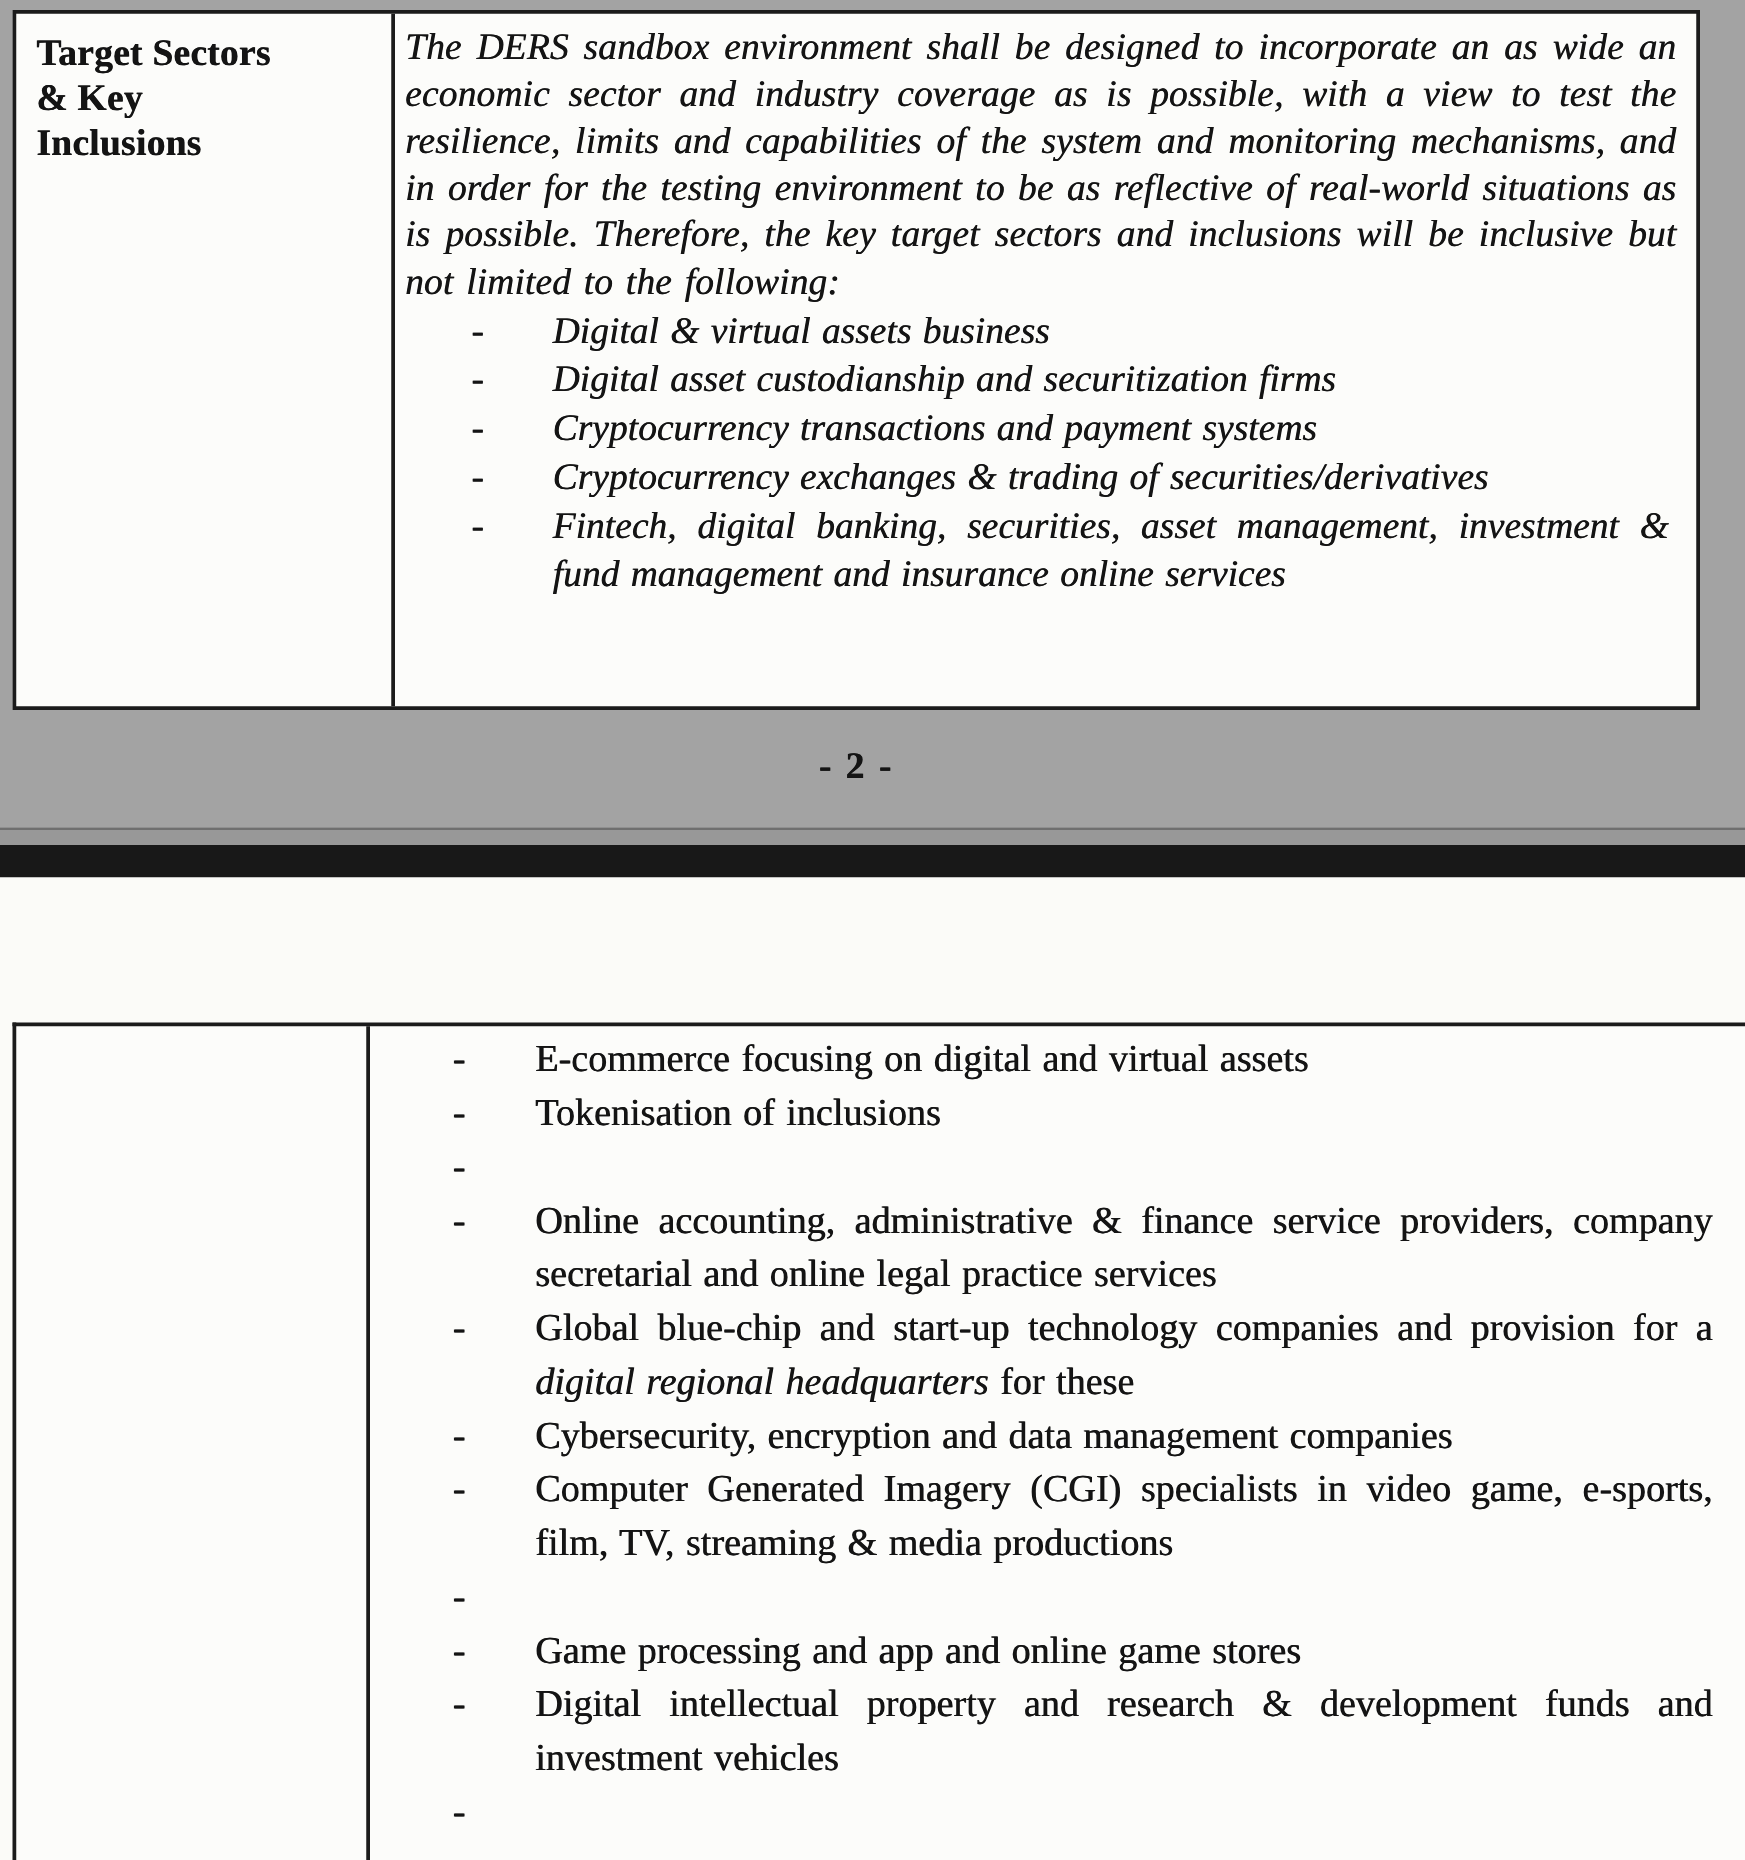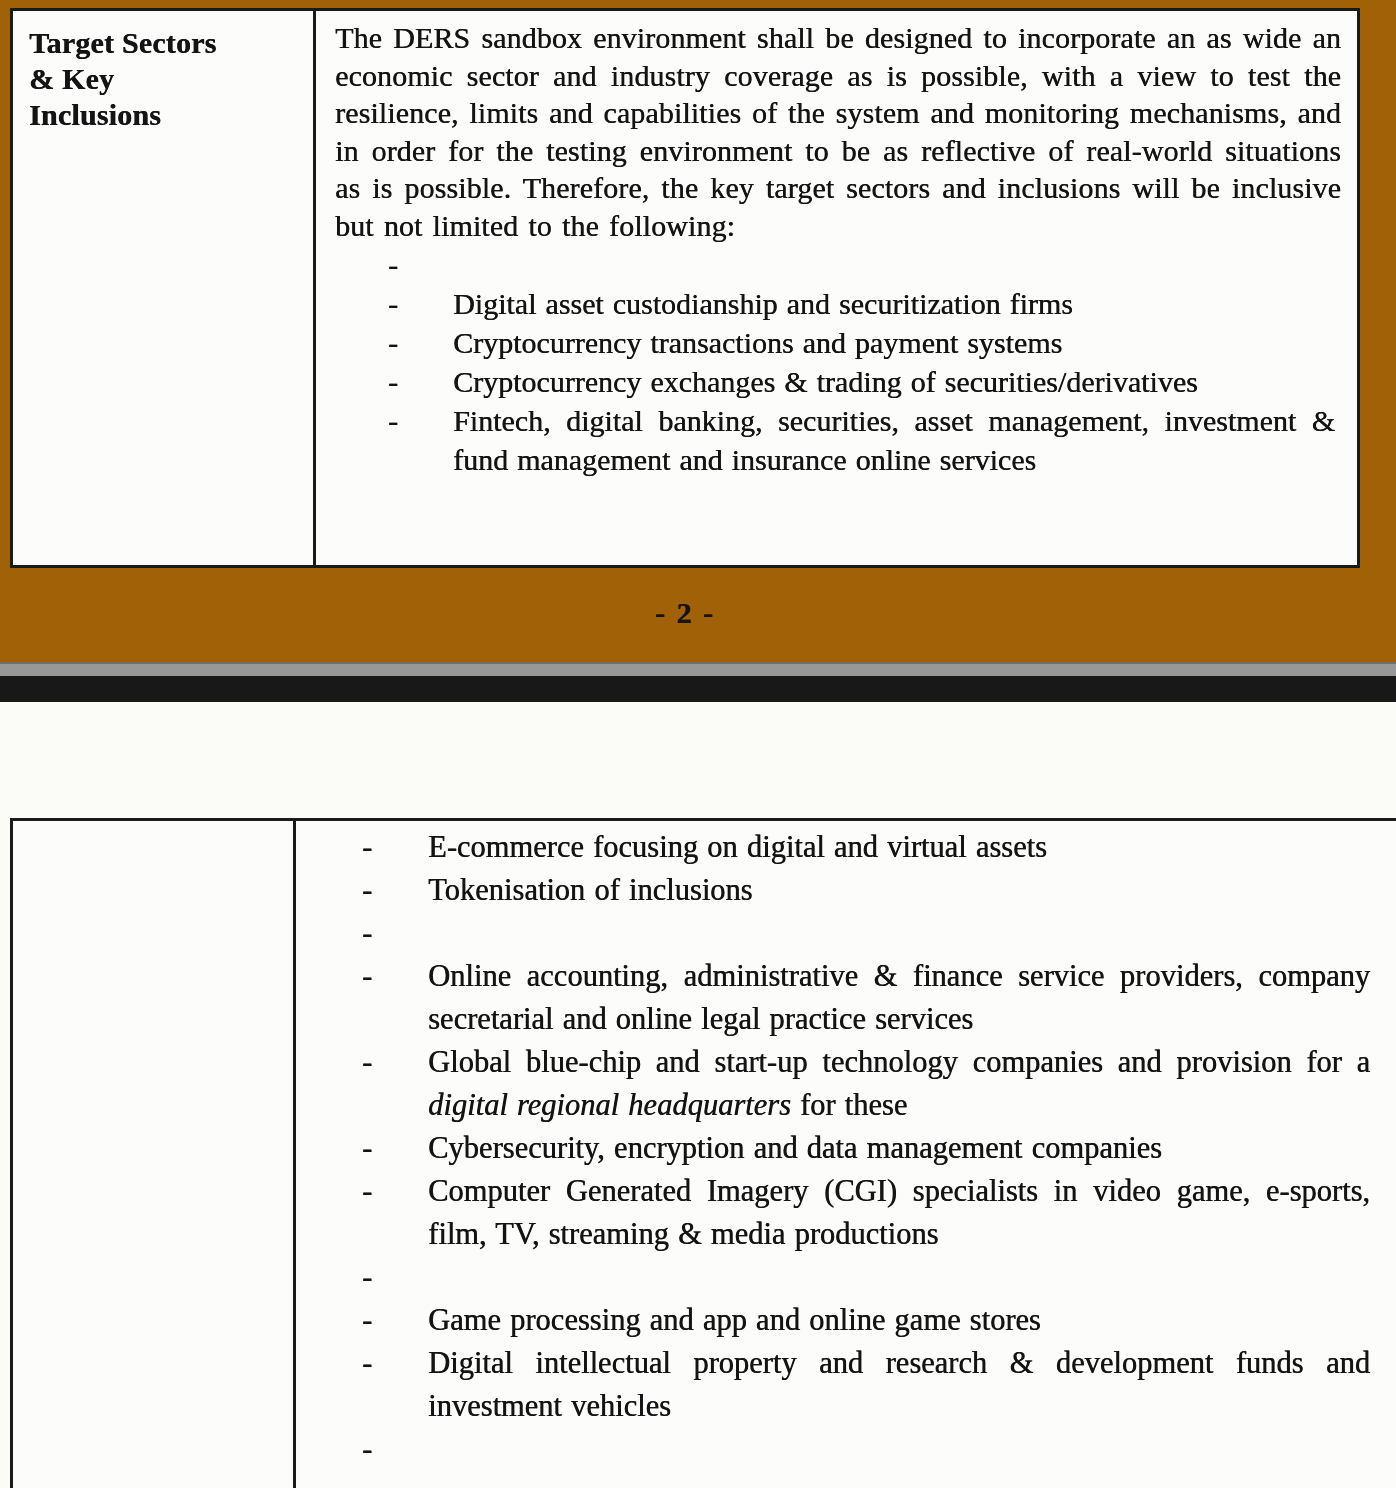--- a/index.html
+++ b/index.html
@@ -12,21 +12,21 @@
     position: relative;
     background: #fbfbf8;
     font-family: "Liberation Serif", "DejaVu Serif", serif;
     color: #141414;
     overflow: hidden;
   }
   .page {
     position: absolute;
     left: 0;
     width: 1396px;
-    background: #a16207;
+    background: #a3a3a3;
   }
   
   .page1 { top: 0; height: 662px; }
   .table1 {
     position: absolute;
     left: 10px;
     top: 8px;
     width: 1350px;
     height: 560px;
     border: 3px solid #1b1b1b;
@@ -45,21 +45,22 @@
     font-weight: bold;
     font-size: 30px;
     line-height: 36px;
     white-space: pre-line;
     letter-spacing: 0.2px;
     text-shadow: 0.4px 0 0 #141414;
   }
   .cell-right {
     flex: 1;
     box-sizing: border-box;
-    padding: 8px 16px 0 19px;
+    padding: 8px 16px 0 8px;
+    font-style: italic;
   }
   .intro {
     margin: 0;
     font-size: 30px;
     line-height: 37.5px;
     text-align: justify;
     word-spacing: 2.5px;
     letter-spacing: 0.1px;
     text-shadow: 0.4px 0 0 #141414;
   }
@@ -171,20 +172,21 @@
       <div class="cell-left">
         <div class="row-header">Target Sectors
 &amp; Key
 Inclusions</div>
       </div>
       <div class="cell-right">
         <p class="intro">The DERS sandbox environment shall be designed to incorporate an as wide an economic sector and industry coverage as is possible, with a view to test the resilience, limits and capabilities of the system and monitoring mechanisms, and in order for the testing environment to be as reflective of real-world situations as is possible. Therefore, the key target sectors and inclusions will be inclusive but not limited to the following:</p>
         <div class="bullets p1-bullets">
             <div class="bullet-item">
               <span class="dash">-</span>
+              <span class="bullet-text">Digital &amp; virtual assets business</span>
             </div>
             <div class="bullet-item">
               <span class="dash">-</span>
               <span class="bullet-text">Digital asset custodianship and securitization firms</span>
             </div>
             <div class="bullet-item">
               <span class="dash">-</span>
               <span class="bullet-text">Cryptocurrency transactions and payment systems</span>
             </div>
             <div class="bullet-item">

